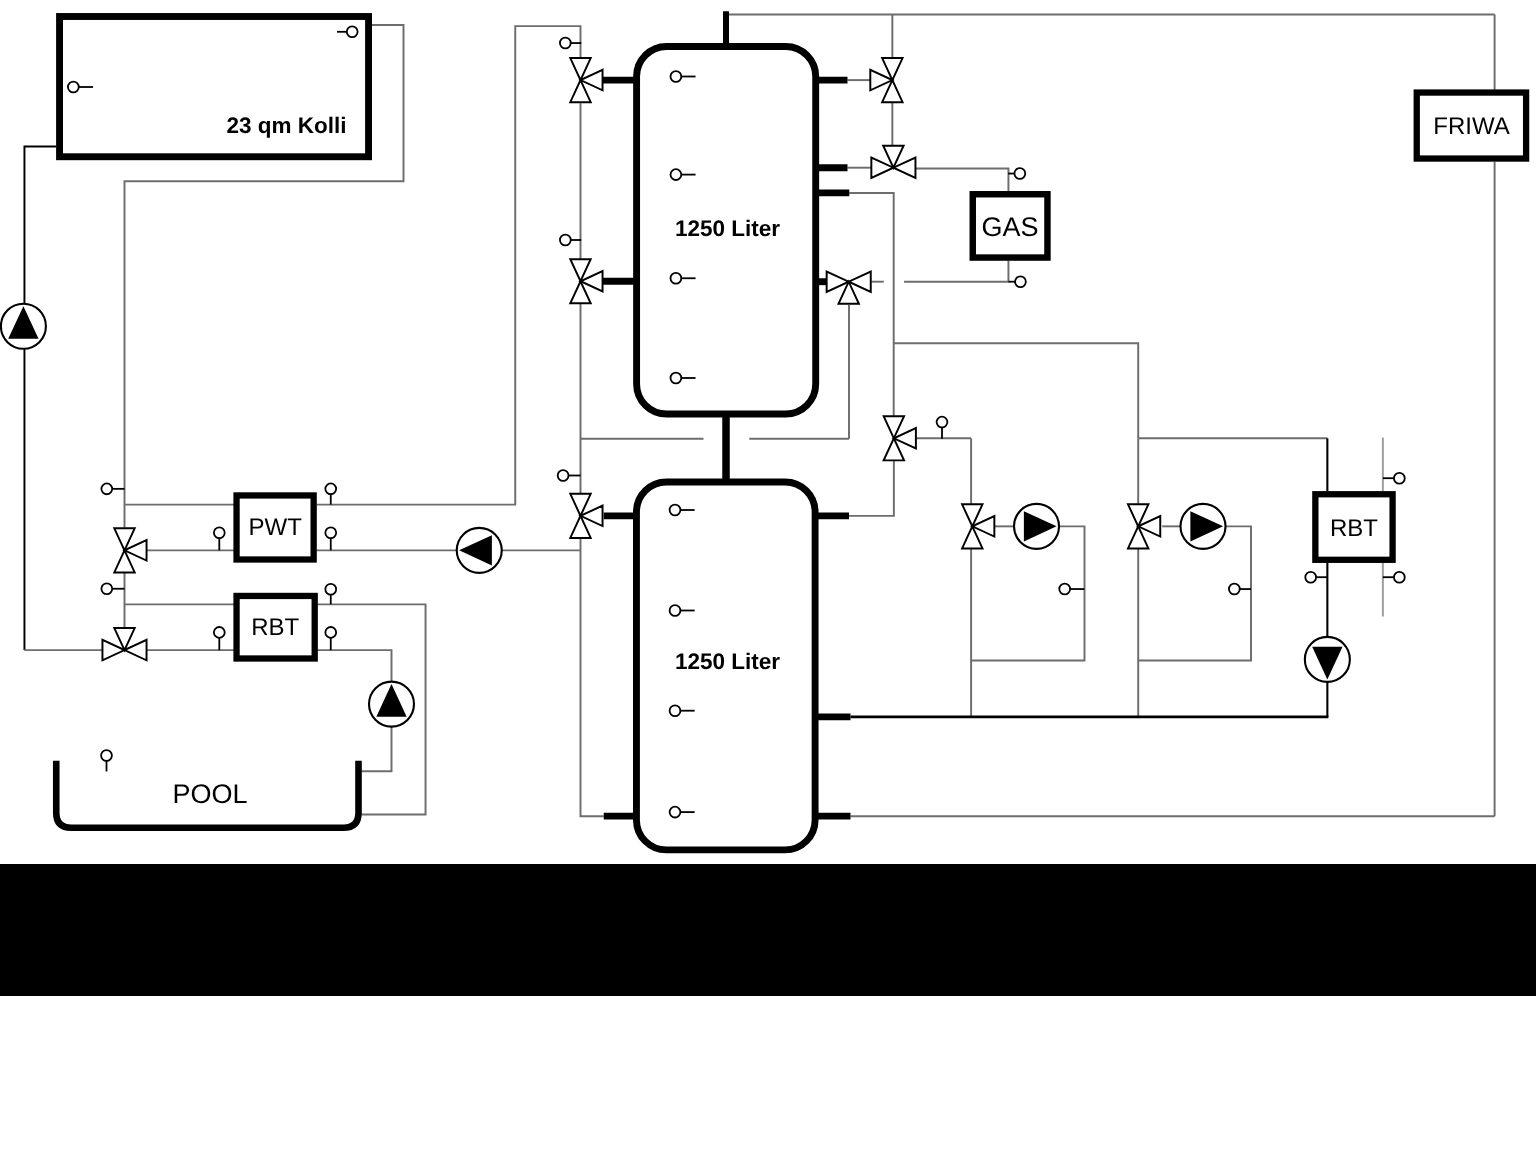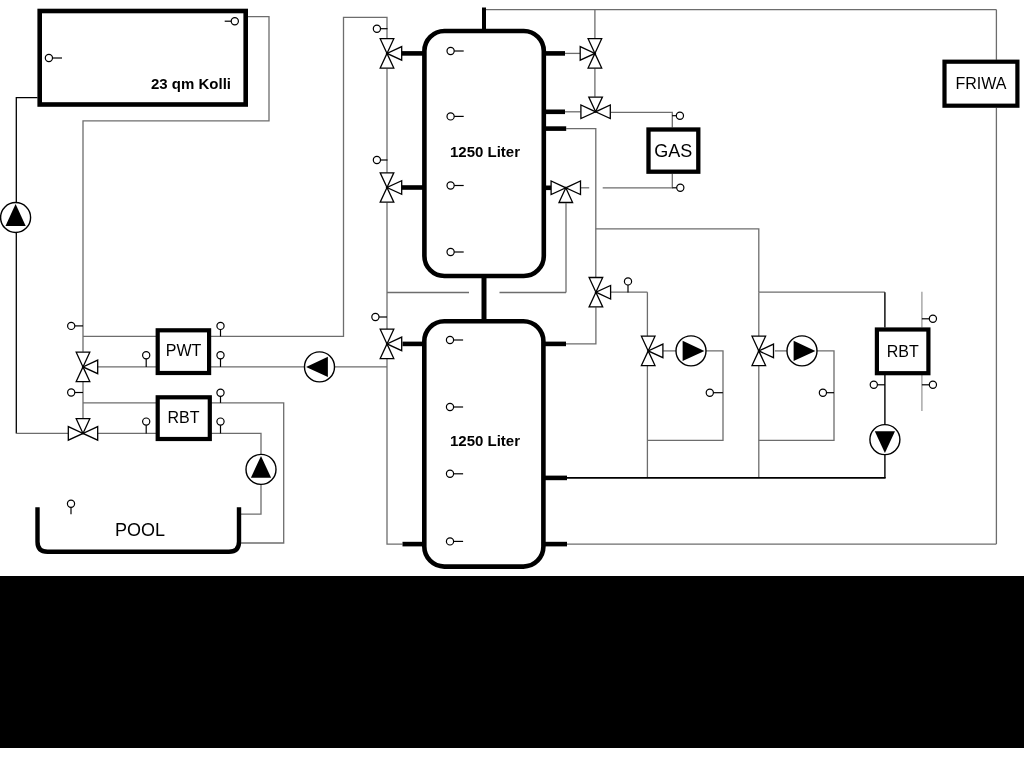--- a/index.html
+++ b/index.html
@@ -1,17 +1,17 @@
 <!DOCTYPE html>
 <html><head>
 <meta charset="utf-8">
 <title>Heating diagram</title>
 <style>
   html,body{margin:0;padding:0;background:#fff;}
-  #stage{position:relative;width:1024px;height:748px;background:#fff;overflow:hidden;}
+  #stage{position:relative;width:1024px;height:664px;background:#fff;overflow:hidden;}
   svg text{font-family:"Liberation Sans",sans-serif;}
 </style>
 </head>
 <body>
 
 <div id="stage">
 <svg width="1024" height="768" viewBox="0 0 1024 768">
 
 <g>
         <polyline points="245.5,16.6 269,16.6 269,120.8 83,120.8 83,351.8" fill="none" stroke="#6d6d6d" stroke-width="1.3"></polyline>

